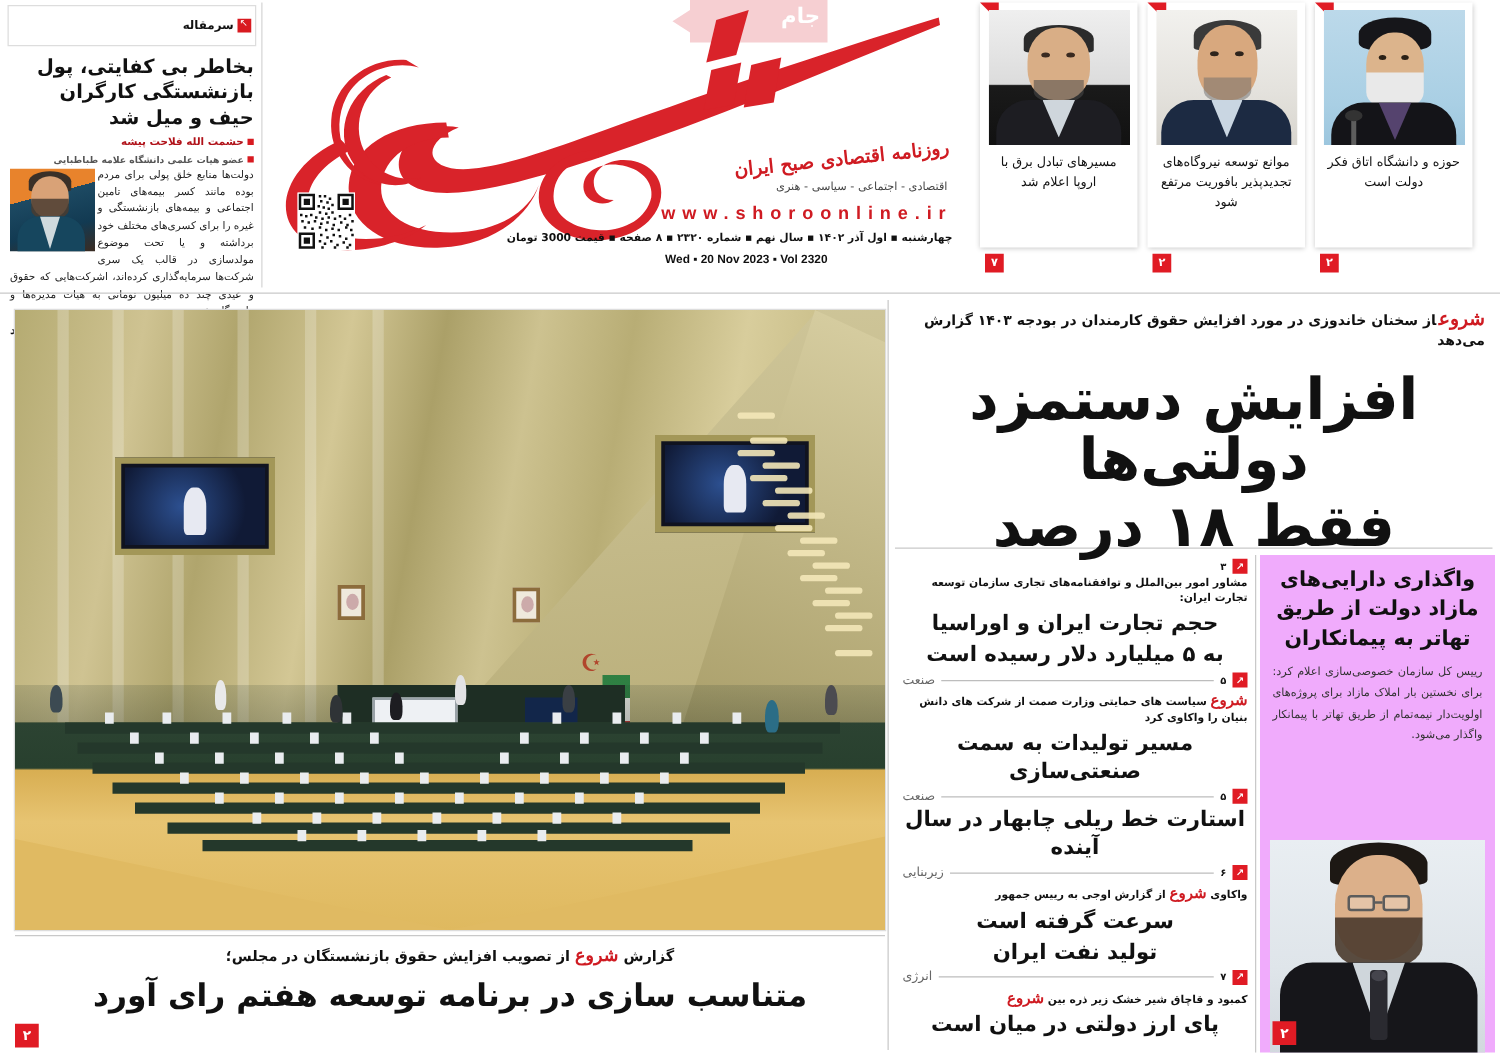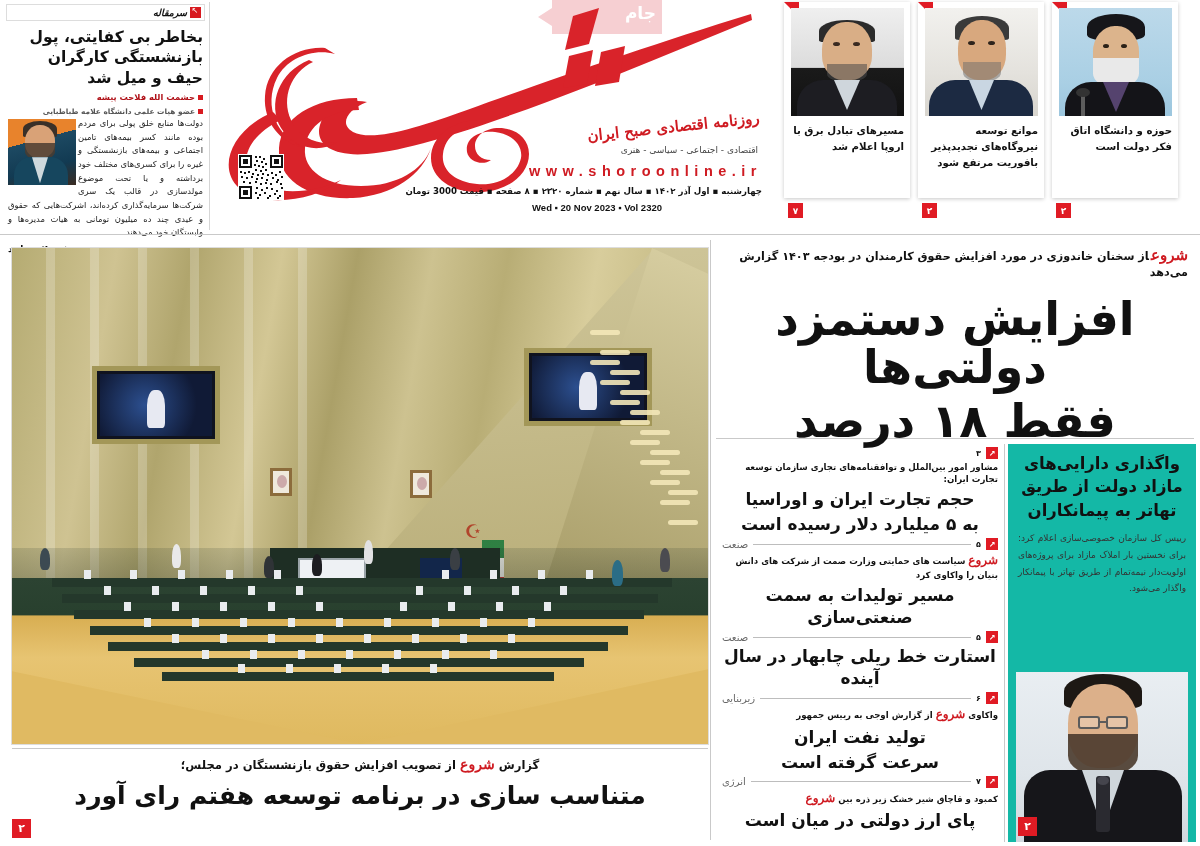--- a/index.html
+++ b/index.html
@@ -11,22 +11,22 @@
   }
   .page{position:relative;width:1200px;height:846px;background:#fff;}
 
   
   .topband{position:absolute;left:0;top:0;width:1200px;height:232px;}
 
   
   .editorial{position:absolute;left:4px;top:2px;width:206px;height:228px;
     background:#fff;border-right:1px solid #d6d6d6;box-sizing:border-box;}
   .edit-head{display:flex;align-items:center;justify-content:flex-start;
-    direction:rtl;height:17px;margin:2px 4px 0 2px;border:1px solid #ddd;background:#fff;
-    padding:0 3px;box-sizing:border-box;font-style:italic;}
+    direction:rtl;height:33px;margin:2px 4px 0 2px;border:1px solid #ddd;background:#fff;
+    padding:0 3px;box-sizing:border-box;}
   .edit-head .ttl{font-size:9.5px;font-weight:bold;color:#111;margin-right:3px;}
   .arrow-ic{width:11px;height:11px;background:#d81a20;display:inline-block;position:relative;flex:0 0 auto;}
   .arrow-ic:after{content:"↖";color:#fff;font-size:8px;position:absolute;left:1.5px;top:-2px;line-height:12px;}
   .edit-title{direction:rtl;text-align:right;font-size:15.5px;font-weight:bold;
     line-height:1.32;margin:6px 6px 3px 4px;letter-spacing:-.2px;}
   .edit-auth{direction:rtl;text-align:right;font-size:8.3px;font-weight:bold;color:#b01118;
     margin:1px 6px 0 4px;line-height:1.5;}
   .edit-auth .sq{display:inline-block;width:5px;height:5px;background:#d81a20;margin-left:3px;}
   .edit-auth .sub{color:#555;font-size:7.4px;}
   .edit-photo{float:left;width:68px;height:66px;margin:2px 2px 2px 4px;
@@ -62,21 +62,21 @@
   .qr{position:absolute;left:26px;top:154px;width:46px;height:46px;background:#fff;}
 
   
   .cards{position:absolute;left:778px;top:2px;width:420px;height:228px;display:flex;
     flex-direction:row-reverse;gap:8px;padding:0 6px;box-sizing:border-box;}
   .card{position:relative;width:126px;background:#fff;box-shadow:0 1px 4px rgba(0,0,0,.22);
     padding:6px 6px 6px 6px;box-sizing:border-box;height:196px;}
   .card .corner{position:absolute;left:-0px;top:0px;width:0;height:0;
     border-left:15px solid transparent;border-top:15px solid #e01b24;}
   .card .ph{width:113px;height:108px;overflow:hidden;position:relative;}
-  .card .cap{direction:rtl;font-size:10.2px;font-weight:bold;line-height:1.55;
+  .card .cap{direction:rtl;text-align:center;font-size:10.2px;font-weight:normal;line-height:1.55;
     margin-top:7px;color:#111;}
   .card .pg{position:absolute;left:4px;bottom:-20px;width:15px;height:15px;background:#e01b24;color:#fff;
     font-size:9px;font-weight:bold;display:flex;align-items:center;justify-content:center;}
 
   
   .por{position:absolute;inset:0;}
   .por .bg{position:absolute;inset:0;}
   .por .head{position:absolute;border-radius:47% 47% 42% 42%;}
   .por .hairp{position:absolute;border-radius:50% 50% 8% 8%;}
   .por .torso{position:absolute;border-radius:26px 26px 0 0;}
@@ -145,21 +145,21 @@
     display:flex;align-items:center;justify-content:center;flex:0 0 auto;}
   .ni-top .pgnum{font-size:8px;font-weight:bold;color:#111;flex:0 0 auto;}
   .ni-top .rule{flex:1 1 auto;height:1px;background:#bdbdbd;}
   .ni-top .cat{font-size:10px;color:#666;flex:0 0 auto;}
   .ni-kick{direction:rtl;text-align:right;font-size:8.6px;font-weight:bold;line-height:1.45;margin:2px 0 2px 0;}
   .ni-kick .brand{color:#cf1b22;font-family:"DejaVu Serif",serif;font-size:12px;}
   .ni-title{direction:rtl;text-align:center;font-size:17px;font-weight:bold;line-height:1.3;margin-bottom:3px;letter-spacing:-.3px;}
 
   
   .side{position:absolute;left:1008px;top:444px;width:188px;height:398px;padding:0 4px;box-sizing:border-box;
-    background:#14b8a6;}
+    background:#f0abfc;}
   .side-title{direction:rtl;text-align:center;font-size:16.5px;font-weight:bold;line-height:1.42;
     margin:8px 4px 8px 4px;letter-spacing:-.3px;}
   .side-body{direction:rtl;text-align:justify;font-size:9px;line-height:1.85;color:#333;margin:0 6px;}
   .side-photo{position:absolute;left:8px;bottom:0;width:172px;height:170px;overflow:hidden;background:#d8dde2;}
   .side-pg{position:absolute;left:10px;bottom:6px;width:19px;height:19px;background:#e01b24;color:#fff;
     font-size:11px;font-weight:bold;display:flex;align-items:center;justify-content:center;z-index:4;}
 </style>
 </head>
 <body>
 
@@ -555,22 +555,22 @@
         <span class="pgbox">↗</span>
         <span class="pgnum">۶</span>
         <span class="rule"></span>
         <span class="cat">زیربنایی</span>
       </div>
       <div class="ni-kick">
         <span>واکاوی</span>
         <span class="brand">شروع</span>
         <span>از گزارش اوجی به رییس جمهور</span>
       </div>
+      <div class="ni-title">سرعت گرفته است</div>
       <div class="ni-title">تولید نفت ایران</div>
-      <div class="ni-title">سرعت گرفته است</div>
     </div>
 
     <div class="ni">
       <div class="ni-top">
         <span class="pgbox">↗</span>
         <span class="pgnum">۷</span>
         <span class="rule"></span>
         <span class="cat">انرژی</span>
       </div>
       <div class="ni-kick">

